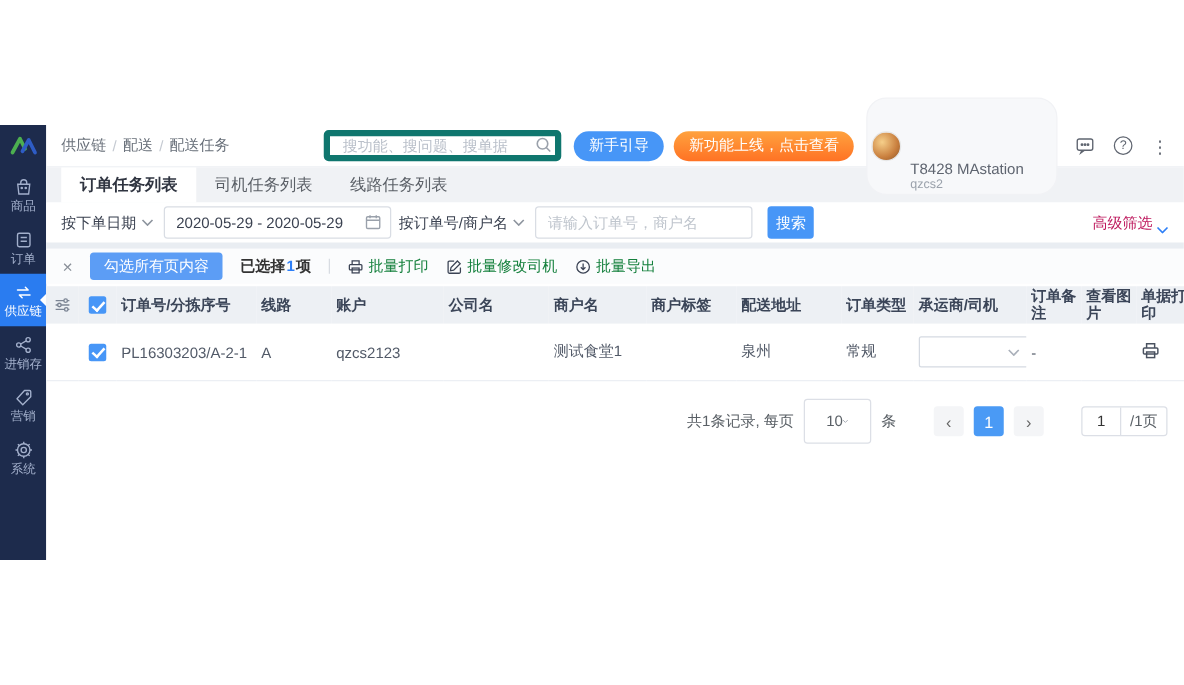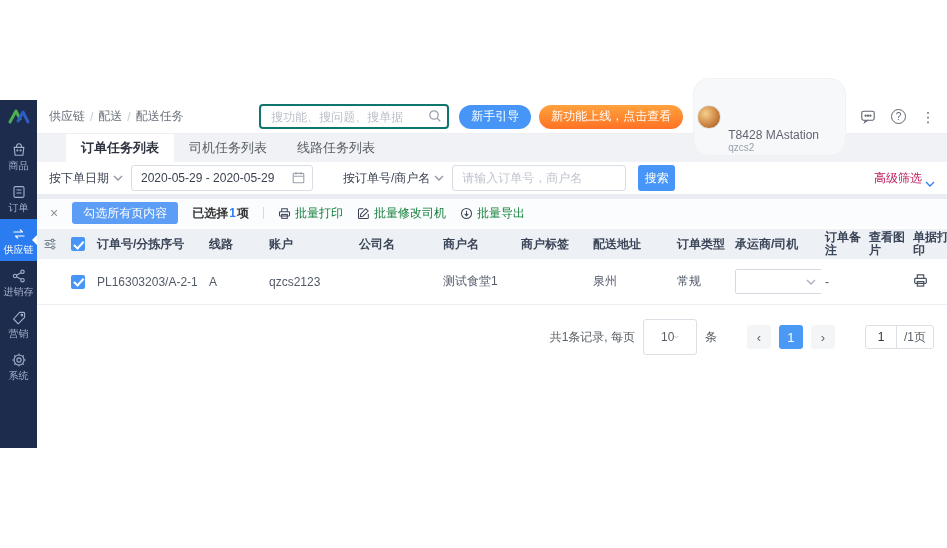--- a/index.html
+++ b/index.html
@@ -20,21 +20,21 @@
                border-top:5px solid transparent; border-bottom:5px solid transparent; border-right:5px solid #fff; }
 
   
   .main { position:absolute; left:37px; top:0; width:910px; height:348px; background:#fff; }
 
   .topbar { height:34px; display:flex; align-items:center; padding:0 12px; border-bottom:1px solid #edeff3; }
   .crumb { font-size:12px; color:#69707a; display:flex; gap:5px; align-items:center; }
   .crumb .sep { color:#c4c9d1; }
   .spacer { flex:1; }
   .gsearch { position:relative; width:190px; height:25px; margin-right:10px; }
-  .gsearch input { width:100%; height:100%; border:2px solid #0f766e; border-radius:4px;
+  .gsearch input { width:100%; height:100%; border:5px solid #0f766e; border-radius:4px;
                    padding:0 26px 0 10px; font-size:12px; color:#333; outline:none;
                    font-family:"Liberation Sans",sans-serif; }
   .gsearch input::placeholder { color:#b9bfc9; }
   .gsearch .mag { position:absolute; right:7px; top:5px; }
   .pill { height:24px; border:none; border-radius:12px; color:#fff; font-size:12px;
           padding:0 12px; cursor:pointer; white-space:nowrap; font-family:"Liberation Sans",sans-serif; }
   .pill.blue { background:#4796f7; margin-right:8px;font-family:Liberation Serif, serif; }
   .pill.orange { background:linear-gradient(180deg,#ffa23e,#ff7224); margin-right:10px; }
   .userchip { display:flex; align-items:center; gap:7px; background:#f7f8fa; border:1px solid #f1f2f5;
               border-radius:16px; padding:2px 26px 2px 3px; cursor:pointer; }
@@ -43,36 +43,36 @@
             background:radial-gradient(circle at 35% 35%, #f6cf8a, #c97f3e 60%, #8a5426 100%);
             border:1px solid #e7e7e7; }
   .uname { font-size:12px; color:#5f6570; line-height:13px; white-space:nowrap;margin-top:48px; }
   .uacct { font-size:10px; color:#9aa1ab; line-height:11px; }
   .top-icons { display:flex; align-items:center; gap:15px; margin-left:14px; color:#5f6570; }
   .help-icon { width:15px; height:15px; border:1px solid #5f6570; border-radius:50%; font-size:10px;
                display:flex; align-items:center; justify-content:center; cursor:pointer; }
   .kebab { font-size:14px; cursor:pointer; line-height:14px; }
 
   
-  .tabstrip { height:28px; background:#f0f2f5; display:flex; padding-left:29px; }
+  .tabstrip { height:28px; background:#f0f2f5; display:flex; padding-left:12px; }
   .tab { padding:0 15px; font-size:13px; color:#5a5f66; line-height:28px; cursor:pointer; white-space:nowrap; }
   .tab.active { background:#fff; color:#2f3440; font-weight:700; }
 
   
   .filterrow { height:32px; display:flex; align-items:center; padding:0 12px; background:#fff; }
   .lblselect { display:flex; align-items:center; gap:4px; font-size:12px; color:#3a4150; cursor:pointer; white-space:nowrap; }
   .box { height:26px; border:1px solid #d9dde4; border-radius:3px; background:#fff; }
   .datebox { position:relative; width:182px; margin-left:8px; display:flex; }
   .datebox input { border:none; outline:none; width:150px; font-size:12px; color:#3a4150; padding:0 0 0 9px;
                    font-family:"Liberation Sans",sans-serif; background:transparent; }
   .datebox .cal { position:absolute; right:7px; top:5px; }
   .kwinput { width:174px; margin-left:8px; padding:0 9px; font-size:12px; color:#333; outline:none;
              font-family:"Liberation Sans",sans-serif; }
   .kwinput::placeholder { color:#bfc5cd; }
-  .ml16 { margin-left:30px; }
+  .ml16 { margin-left:6px; }
   .searchbtn { width:37px; height:26px; margin-left:12px; background:#4796f7; border:none; border-radius:3px;
                color:#fff; font-size:12px; cursor:pointer; font-family:"Liberation Sans",sans-serif; }
   .advlink { display:flex; align-items:flex-end; gap:3px; font-size:12px; color:#be185d; cursor:pointer; white-space:nowrap; }
 
   .bandsep { height:5px; background:#e9edf2; }
 
   
   .batchbar { height:28px; background:#fbfcfd; display:flex; align-items:center; padding:0 13px; gap:14px; }
   .closex { font-size:14px; color:#8a9099; cursor:pointer; line-height:14px; }
   .selallbtn { height:22px; background:#5c9df5; color:#fff; border:none; border-radius:3px; font-size:12px;

